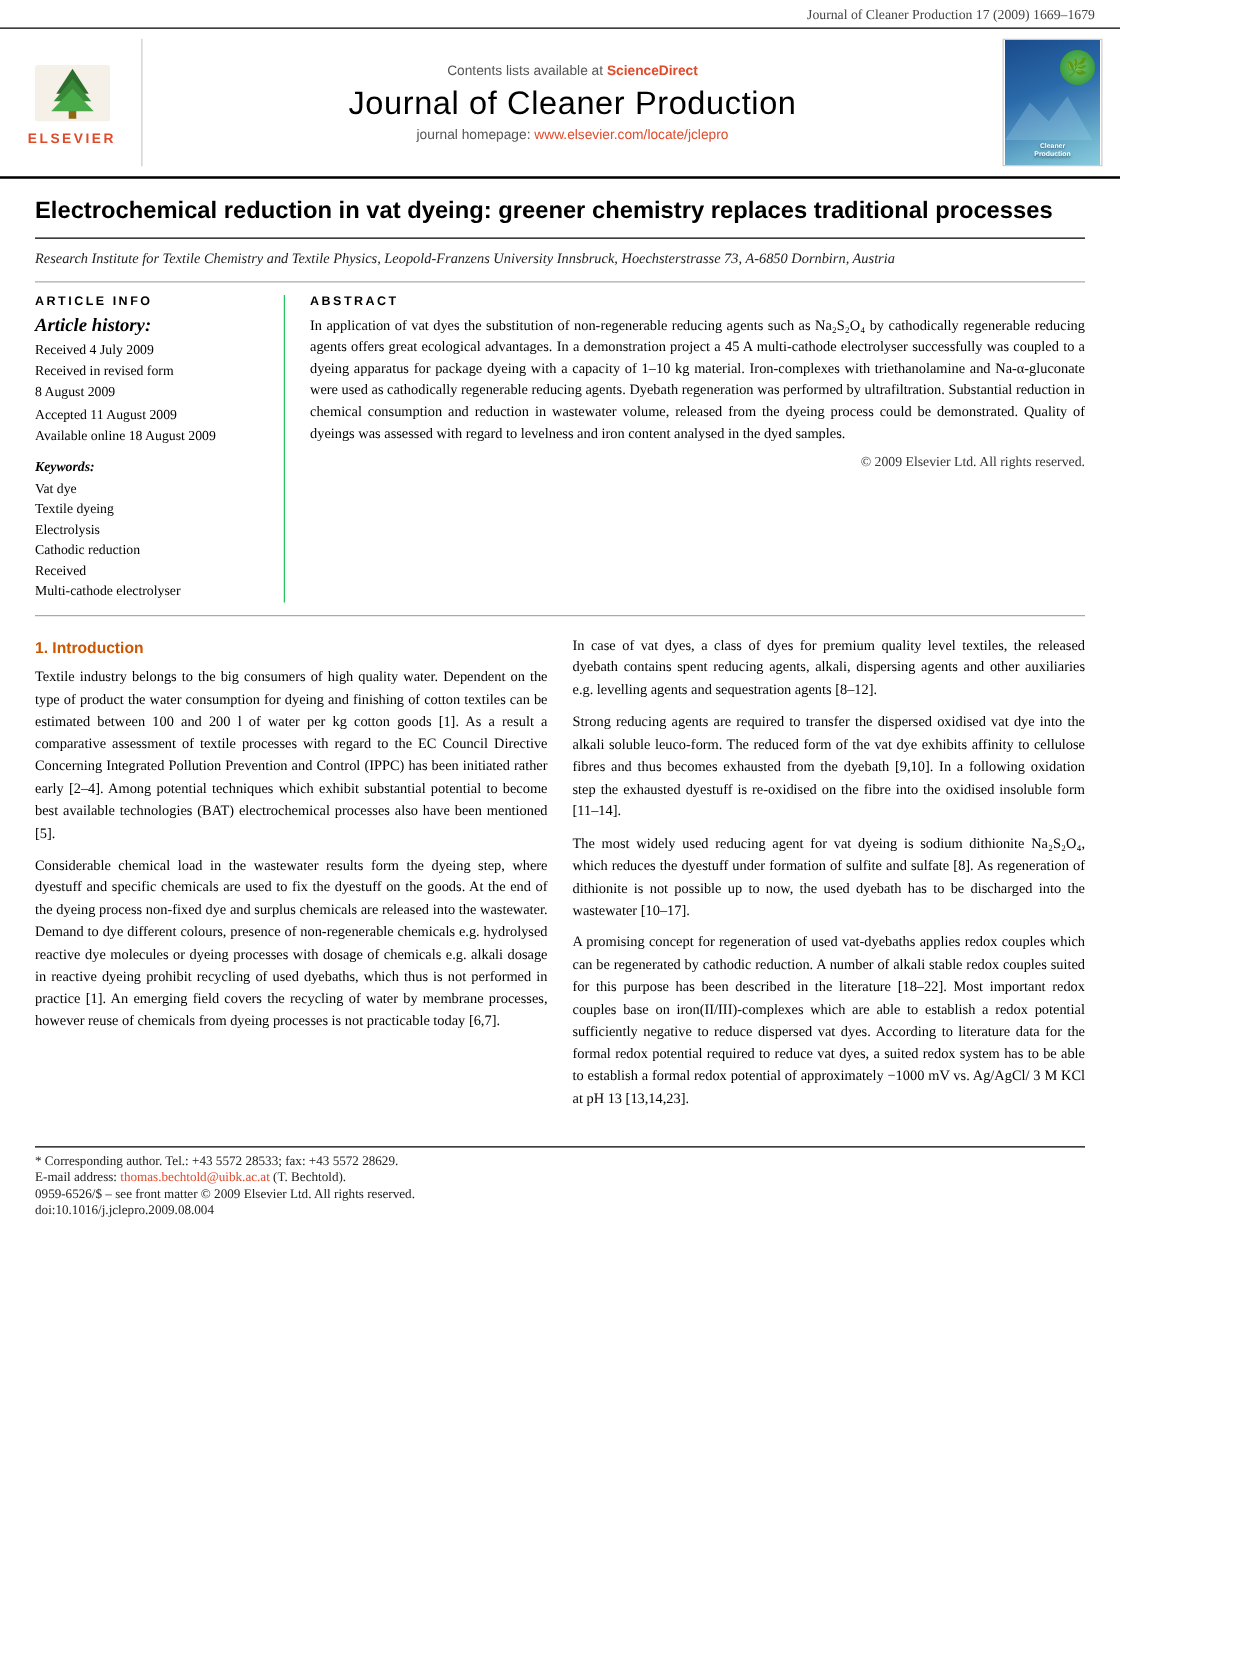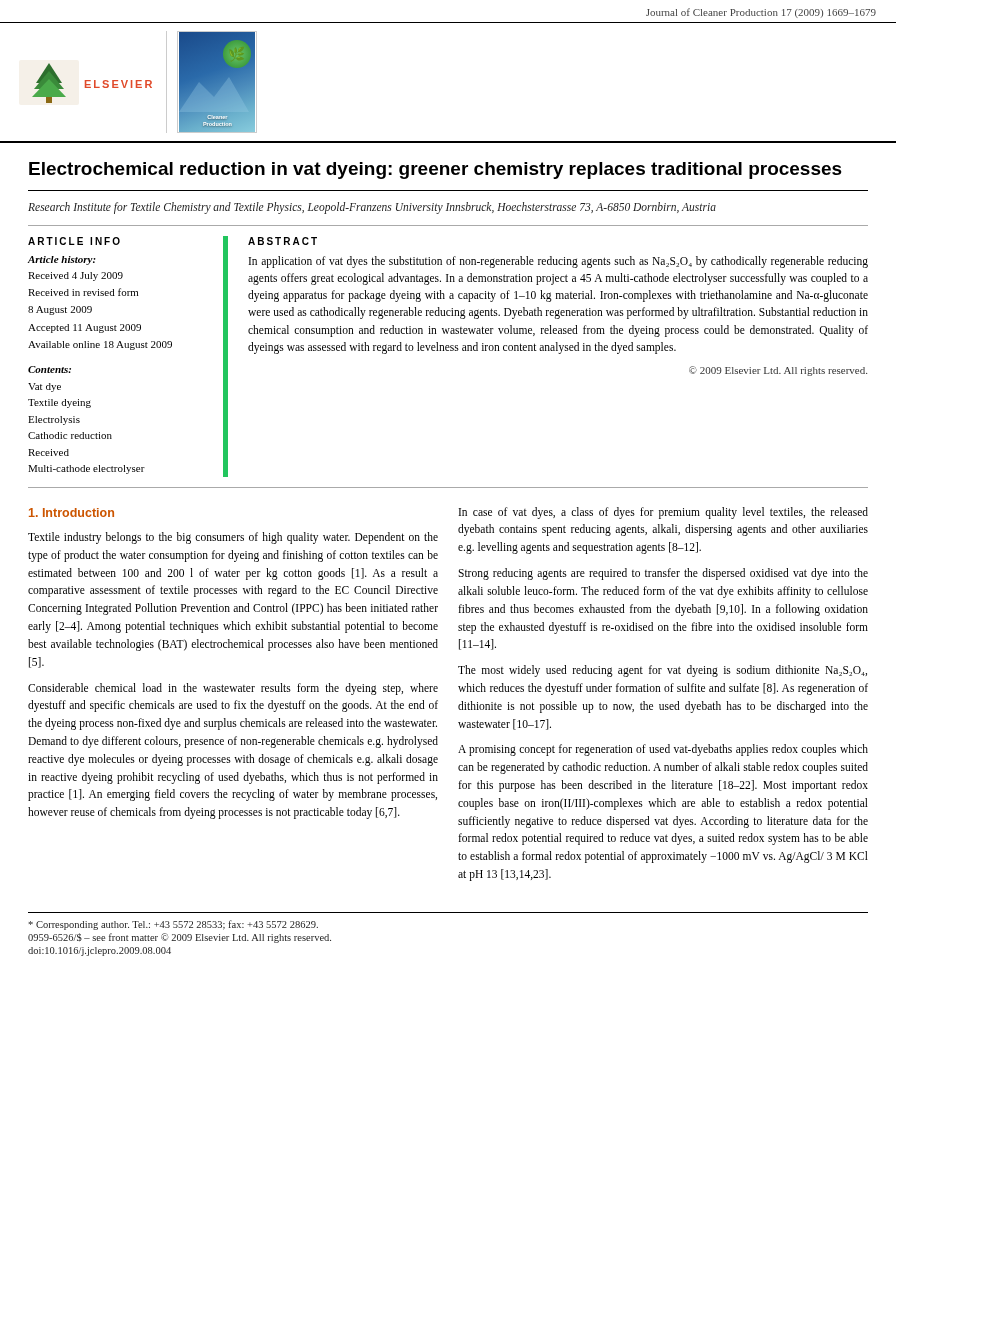--- a/index.html
+++ b/index.html
@@ -31,21 +31,21 @@
     .journal-header {
       display: flex;
       align-items: stretch;
       border-bottom: 2px solid #000;
       padding: 8px 14px;
       gap: 10px;
     }
 
     .elsevier-logo {
       display: flex;
-      flex-direction: row;
+      flex-direction: column;
       align-items: center;
       justify-content: center;
       min-width: 100px;
       border-right: 1px solid #ccc;
       padding-right: 12px;
     }
 
     .elsevier-tree-svg {
       width: 70px;
       height: 55px;
@@ -189,38 +189,38 @@
       gap: 20px;
       border-top: 1px solid #aaa;
       border-bottom: 1px solid #aaa;
       padding: 10px 0;
       margin-bottom: 16px;
     }
 
     .article-info {
       width: 200px;
       min-width: 200px;
-      border-right: 5px solid #22c55e;
+      border-right: 1px solid #22c55e;
       padding-right: 14px;
       font-size: 11px;
     }
 
     .article-info-section-title {
       font-family: Arial, sans-serif;
       font-size: 10px;
       letter-spacing: 2px;
       font-weight: bold;
       text-transform: uppercase;
       margin-bottom: 6px;
       color: #000;
     }
 
     .article-history-title {
       font-style: italic;
-      font-size: 11px;
+      font-size: 15px;
       font-weight: bold;
       margin-bottom: 3px;
     }
 
     .article-history-item {
       font-size: 11px;
       margin-bottom: 2px;
       line-height: 1.4;
     }
 
@@ -329,20 +329,29 @@
 
         <rect x="32" y="38" width="6" height="10" fill="#8B6914"></rect>
 
         <polygon points="35,8 22,28 48,28" fill="#2d6e2d"></polygon>
         <polygon points="35,16 20,34 50,34" fill="#3a8a3a"></polygon>
         <polygon points="35,24 18,42 52,42" fill="#4aaa4a"></polygon>
       </svg>
       <div class="elsevier-wordmark">ELSEVIER</div>
     </div>
 
+    <div class="journal-title-center">
+      <div class="sciencedirect-line">
+        <span>Contents lists available at </span><span class="sciencedirect-link">ScienceDirect</span>
+      </div>
+      <div class="journal-main-title">Journal of Cleaner Production</div>
+      <div class="journal-homepage-line">
+        <span>journal homepage: </span><span class="journal-homepage-url">www.elsevier.com/locate/jclepro</span>
+      </div>
+    </div>
 
     <div class="journal-cover-img">
       <div class="journal-cover-box">
         <div class="cover-green-circle">
           <span class="cover-leaf">🌿</span>
         </div>
 
         <svg width="70" height="50" viewBox="0 0 70 50" style="position:absolute;bottom:20px;left:0;">
           <polygon points="0,50 20,20 35,35 50,15 70,50" fill="rgba(255,255,255,0.15)"></polygon>
           <polygon points="20,20 35,35 50,15 70,50 70,50 0,50" fill="rgba(100,180,220,0.2)"></polygon>
@@ -367,21 +376,21 @@
         <div class="article-info-section-title">ARTICLE INFO</div>
 
         <div class="article-history-title">Article history:</div>
         <div class="article-history-item">Received 4 July 2009</div>
         <div class="article-history-item">Received in revised form</div>
         <div class="article-history-item">8 August 2009</div>
         <div class="article-history-item">Accepted 11 August 2009</div>
         <div class="article-history-item">Available online 18 August 2009</div>
 
         <div class="keywords-section">
-          <div class="keywords-title">Contents:</div>
+          <div class="keywords-title">Keywords:</div>
           <div class="keyword-item">Vat dye</div>
           <div class="keyword-item">Textile dyeing</div>
           <div class="keyword-item">Electrolysis</div>
           <div class="keyword-item">Cathodic reduction</div>
           <div class="keyword-item">Received</div>
           <div class="keyword-item">Multi-cathode electrolyser</div>
         </div>
       </div>
 
       <div class="abstract-section">
@@ -404,19 +413,24 @@
         <div class="body-paragraph">In case of vat dyes, a class of dyes for premium quality level textiles, the released dyebath contains spent reducing agents, alkali, dispersing agents and other auxiliaries e.g. levelling agents and sequestration agents [8–12].</div>
         <div class="body-paragraph">Strong reducing agents are required to transfer the dispersed oxidised vat dye into the alkali soluble leuco-form. The reduced form of the vat dye exhibits affinity to cellulose fibres and thus becomes exhausted from the dyebath [9,10]. In a following oxidation step the exhausted dyestuff is re-oxidised on the fibre into the oxidised insoluble form [11–14].</div>
         <div class="body-paragraph">The most widely used reducing agent for vat dyeing is sodium dithionite Na₂S₂O₄, which reduces the dyestuff under formation of sulfite and sulfate [8]. As regeneration of dithionite is not possible up to now, the used dyebath has to be discharged into the wastewater [10–17].</div>
         <div class="body-paragraph">A promising concept for regeneration of used vat-dyebaths applies redox couples which can be regenerated by cathodic reduction. A number of alkali stable redox couples suited for this purpose has been described in the literature [18–22]. Most important redox couples base on iron(II/III)-complexes which are able to establish a redox potential sufficiently negative to reduce dispersed vat dyes. According to literature data for the formal redox potential required to reduce vat dyes, a suited redox system has to be able to establish a formal redox potential of approximately −1000 mV vs. Ag/AgCl/ 3 M KCl at pH 13 [13,14,23].</div>
       </div>
 
     </div>
 
     <div class="page-footer">
       <div class="footer-line">* Corresponding author. Tel.: +43 5572 28533; fax: +43 5572 28629.</div>
+      <div class="footer-line">
+        <span>E-mail address:</span>
+        <span style="color:#e04a2a;">thomas.bechtold@uibk.ac.at</span>
+        <span>(T. Bechtold).</span>
+      </div>
       <div class="footer-line">0959-6526/$ – see front matter © 2009 Elsevier Ltd. All rights reserved.</div>
       <div class="footer-line">doi:10.1016/j.jclepro.2009.08.004</div>
     </div>
 
   </div>
 
 </div>
 
 </body></html>

